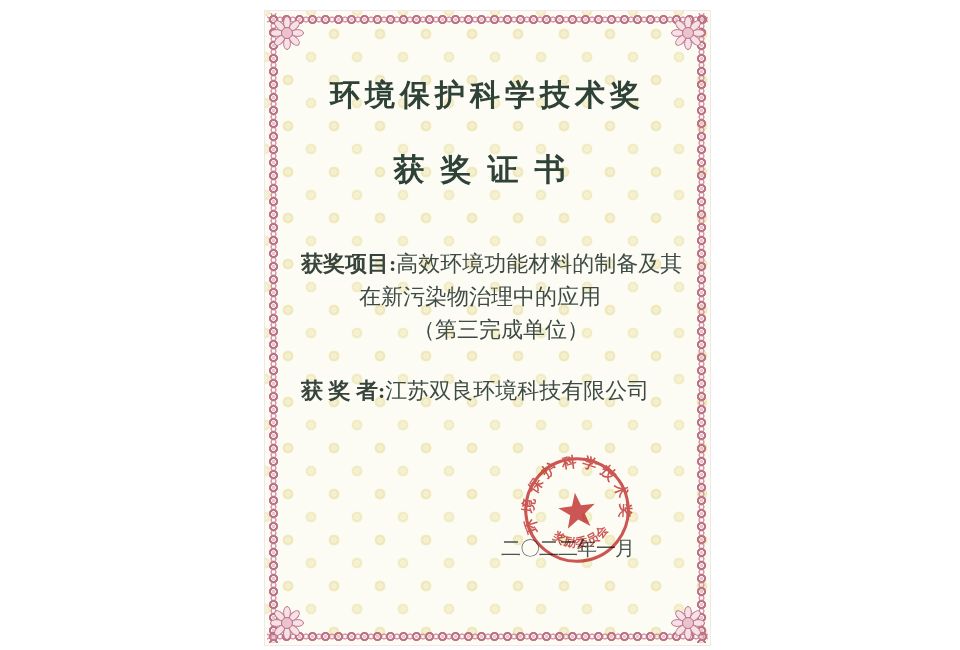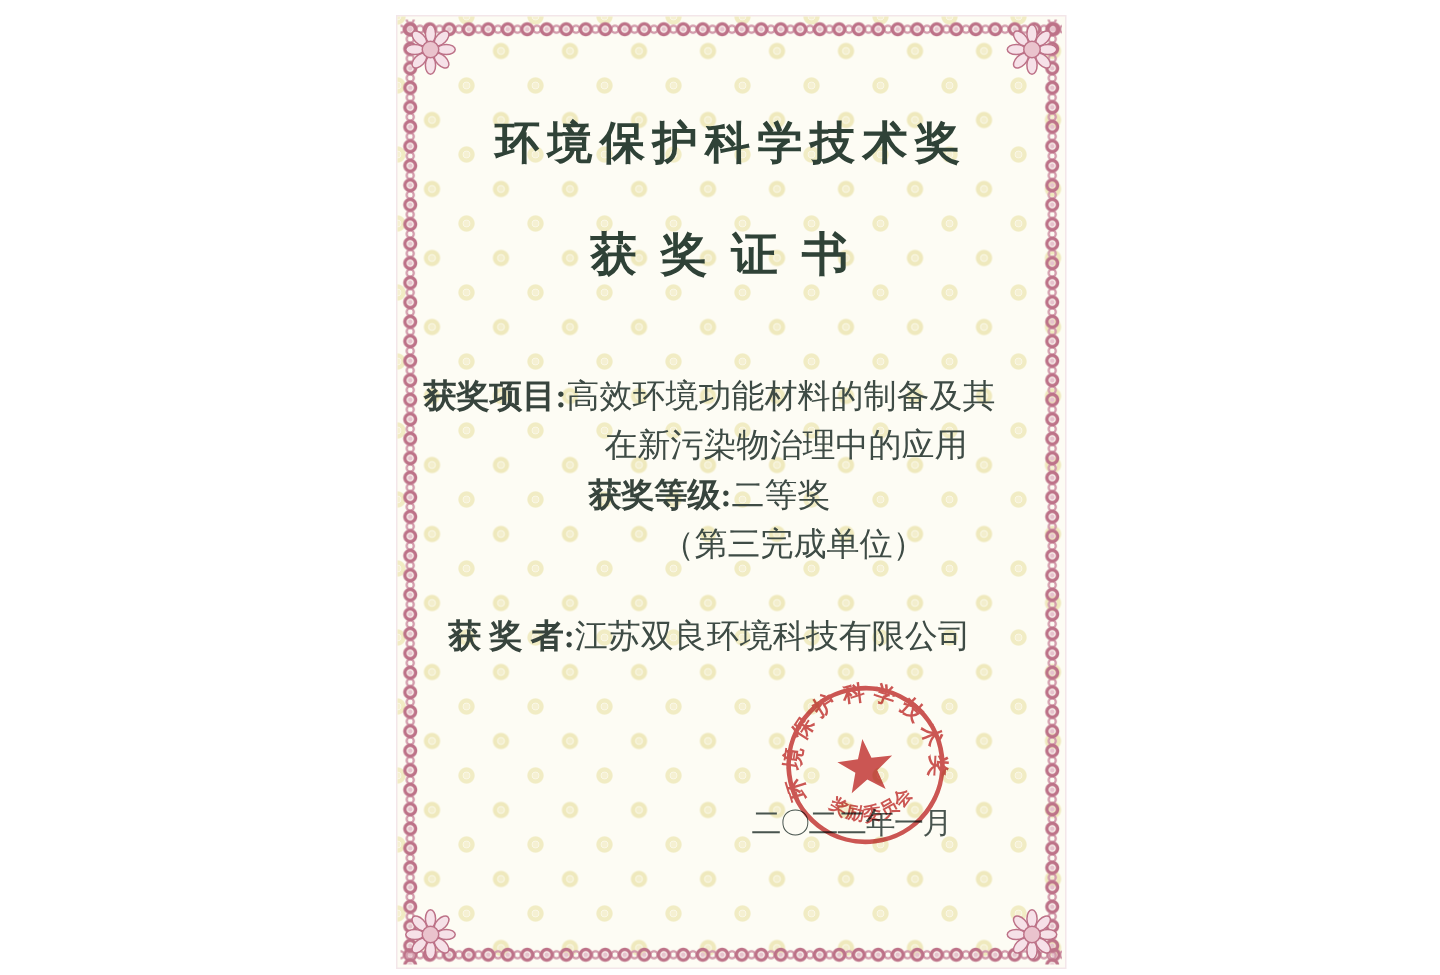--- a/index.html
+++ b/index.html
@@ -59,26 +59,26 @@
     position:absolute;left:0;top:64px;width:100%;
     text-align:center;font-size:30px;font-weight:700;letter-spacing:5px;
     color:#2f4237;z-index:3;
   }
   .doc-title{
     position:absolute;left:0;top:138px;width:100%;
     text-align:center;font-size:31px;font-weight:700;letter-spacing:16px;
     color:#2f4237;z-index:3;
   }
   .body-block{
-    position:absolute;left:12px;top:236px;width:392px;
-    font-size:22px;color:#3e4b45;line-height:33px;z-index:3;text-align:center;
+    position:absolute;left:36px;top:236px;width:392px;
+    font-size:22px;color:#3e4b45;line-height:33px;z-index:3;
   }
   .body-row{white-space:nowrap;}
   .body-label{font-weight:700;color:#37443d;}
-  .indent-1{margin-left:102px;}
+  .indent-1{margin-left:58px;}
   .indent-2{margin-left:112px;}
   .gap-above{margin-top:28px;}
 
   .issue-date{
     position:absolute;left:236px;top:524px;
     font-size:20px;letter-spacing:-1px;color:#48544e;z-index:3;white-space:nowrap;
   }
   .cert-no{
     position:absolute;left:42px;top:570px;
     font-size:20px;color:#3e4b45;z-index:3;white-space:nowrap;
@@ -153,21 +153,20 @@
         <circle cx="18" cy="18" r="5.5" fill="#eac3cd"></circle>
       </g>
     </svg>
 
     <div class="award-title">环境保护科学技术奖</div>
     <div class="doc-title">获奖证书</div>
 
     <div class="body-block">
       <div class="body-row"><span class="body-label">获奖项目:</span><span>高效环境功能材料的制备及其</span></div>
       <div class="body-row indent-1"><span>在新污染物治理中的应用</span></div>
-      <div class="body-row"><span class="body-label">获奖等级:</span><span>二等奖</span></div>
       <div class="body-row indent-2"><span>（第三完成单位）</span></div>
       <div class="body-row gap-above"><span class="body-label">获 奖 者:</span><span>江苏双良环境科技有限公司</span></div>
     </div>
 
     <div class="issue-date">二〇二二年一月</div>
 
     <svg class="seal" viewBox="0 0 120 120">
       <defs>
         <path id="arcTop" d="M 19.2 79 A 45 45 0 1 1 100.8 79" fill="none"></path>
         <path id="arcBottom" d="M 30.9 84.4 A 38 38 0 0 0 89.1 84.4" fill="none"></path>

